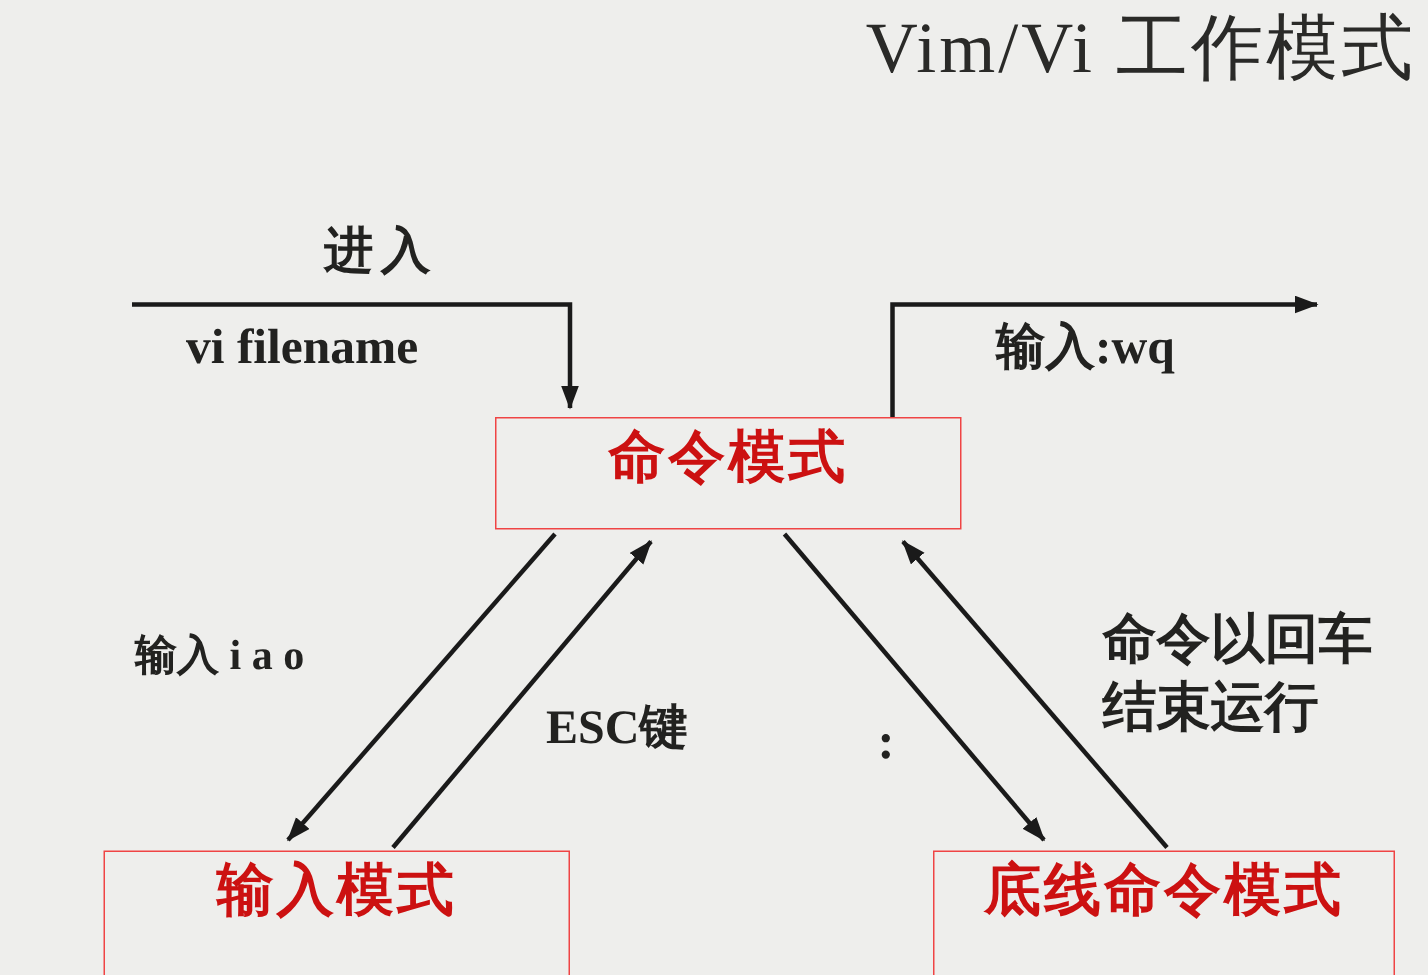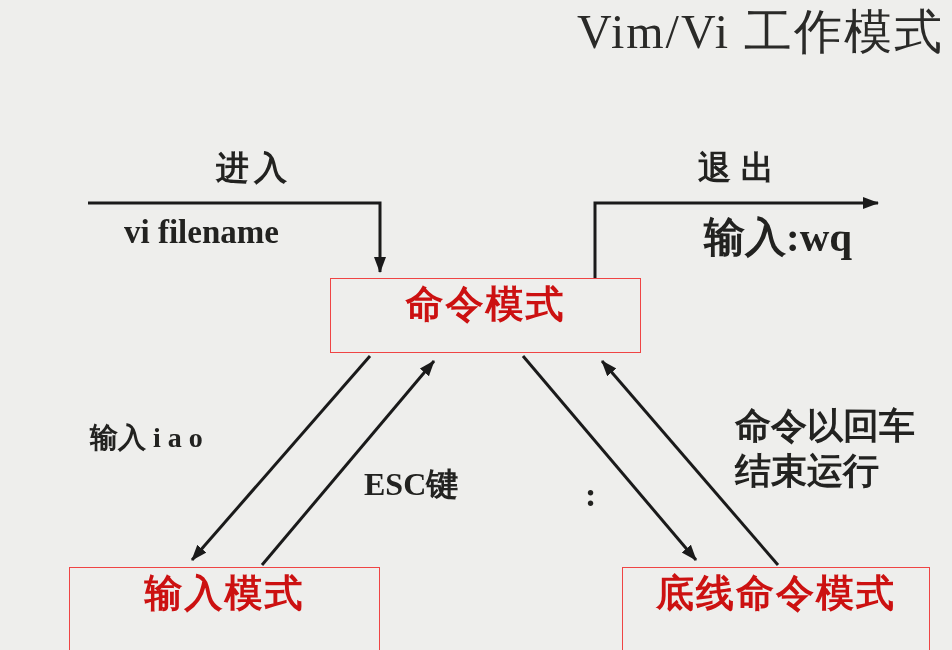--- a/index.html
+++ b/index.html
@@ -58,21 +58,21 @@
   .edge-label {
     position: absolute;
     font-weight: 700;
     color: #222220;
     white-space: pre-line;
     line-height: 1.25;
   }
   .lbl-enter    { left: 168px; top: 148px; font-size: 33px; letter-spacing: 5px; margin-left: 48px; }
   .lbl-enter-sub{ left: 124px; top: 212px; font-size: 33px; }
   .lbl-exit     { left: 698px; top: 148px; font-size: 33px; letter-spacing: 10px; }
-  .lbl-exit-sub { left: 664px; top: 212px; font-size: 41px; margin-left: 40px; }
+  .lbl-exit-sub { left: 664px; top: 212px; font-size: 33px; }
   .lbl-iao      { left:  90px; top: 420px; font-size: 28px; }
   .lbl-esc      { left: 364px; top: 464px; font-size: 32px; }
   .lbl-colon    { left: 585px; top: 474px; font-size: 34px; }
   .lbl-enterkey { left: 735px; top: 404px; font-size: 36px; }
 </style>
 </head>
 <body>
 
 <div class="stage">
 
@@ -106,21 +106,20 @@
     <span class="mode-label">输入模式</span>
   </div>
 
   <div class="mode-box box-lastline">
     <span class="mode-label">底线命令模式</span>
   </div>
 
   <div class="edge-label lbl-enter">进入</div>
   <div class="edge-label lbl-enter-sub">vi filename</div>
 
-  <div class="edge-label lbl-exit">退出</div>
   <div class="edge-label lbl-exit-sub">输入:wq</div>
 
   <div class="edge-label lbl-iao">输入 i a o</div>
 
   <div class="edge-label lbl-esc">ESC键</div>
 
   <div class="edge-label lbl-colon">:</div>
 
   <div class="edge-label lbl-enterkey">命令以回车
 结束运行</div>

